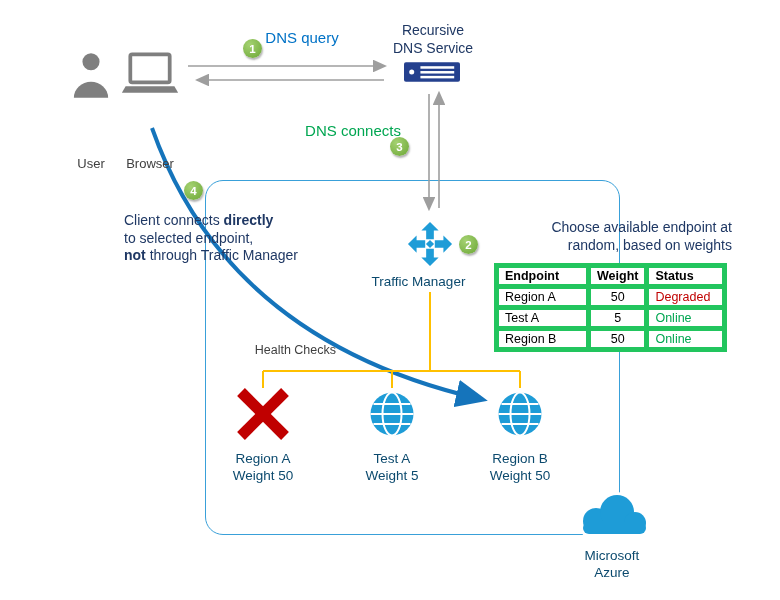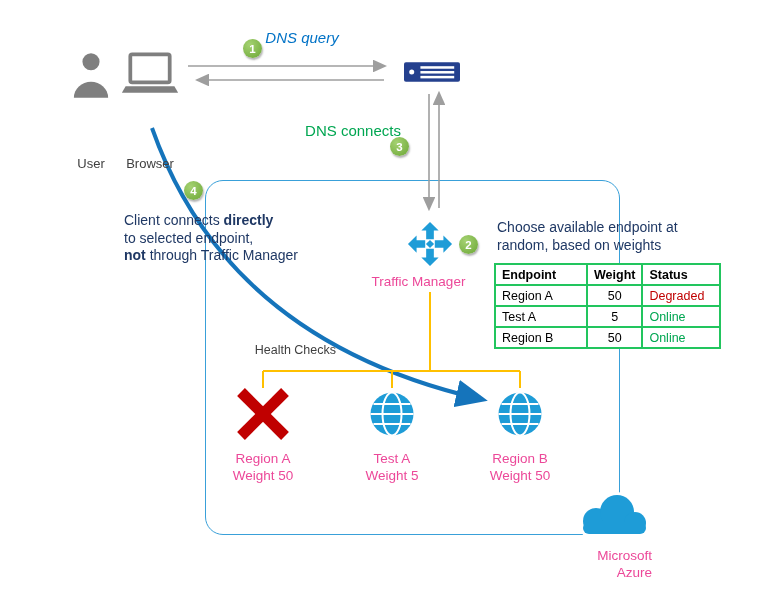--- a/index.html
+++ b/index.html
@@ -1,33 +1,33 @@
 <!DOCTYPE html>
 <html><head>
 <meta charset="utf-8">
 <style>
   * { margin:0; padding:0; box-sizing:border-box; }
   html,body { background:#fff; font-family:"Liberation Sans", sans-serif; }
   .stage { position:relative; width:780px; height:600px; background:#fff; overflow:hidden; }
   .abs { position:absolute; z-index:2; }
   .center { text-align:center; }
-  .blue-label { color:#ec4899; font-size:13.5px; line-height:17px; }
+  .blue-label { color:#0c4a6e; font-size:13.5px; line-height:17px; }
   .gray-label { color:#404040; font-size:13px;margin-top:48px; }
   .navy { color:#1f3864; font-size:14px; line-height:17.5px; }
-  .big-blue { color:#0072c6; font-size:15px; font-weight:400;font-style:italic; }
+  .big-blue { color:#0072c6; font-size:15px; font-weight:400; }
   .green-text { color:#00a651; font-size:15px; }
   .boundary { position:absolute; z-index:0; border:1.6px solid #39a0d9; border-radius:18px; background:transparent; }
   .conn { position:absolute; left:0; top:0; z-index:1; pointer-events:none; }
   .badge { position:absolute; z-index:5; width:19px; height:19px; border-radius:50%;
            background:radial-gradient(circle at 35% 30%, #a5d272, #6ba635);
            color:#fff; font-size:11.5px; font-weight:bold;
            display:flex; align-items:center; justify-content:center;
            box-shadow:1px 2px 2px rgba(0,0,0,.3); }
   table.wt { border-collapse:collapse; font-size:12.5px; color:#000; background:#fff; }
-  table.wt th, table.wt td { border:2px solid #22c55e; padding:1px 6px; height:21px; text-align:left; }
+  table.wt th, table.wt td { border:5px solid #22c55e; padding:1px 6px; height:21px; text-align:left; }
   table.wt th { font-weight:bold; }
   table.wt .col-endpoint { width:92px; }
   table.wt .col-weight { width:50px; text-align:center; }
   table.wt .col-status { width:78px;margin-top:28px; }
   .hc-label { color:#3f3f3f; font-size:12.5px;text-align:right; }
 </style>
 </head>
 <body>
 
 <div class="stage">
@@ -59,20 +59,24 @@
 
   <svg class="abs" style="left:120px; top:52px;" width="60" height="44" viewBox="0 0 64 46">
     <rect x="11" y="2" width="42" height="30" rx="2" fill="#fff" stroke="#7f7f7f" stroke-width="4"></rect>
     <path d="M6 36 h52 l4 7 h-60 z" fill="#7f7f7f"></path>
   </svg>
   <div class="abs gray-label center" style="left:117px; top:108px; width:66px;">Browser</div>
 
   <div class="abs big-blue center" style="left:247px; top:29px; width:110px;">DNS query</div>
   <div class="badge" style="left:243px; top:39px;">1</div>
 
+  <div class="abs navy center" style="left:371px; top:22px; width:124px;">
+    <div>Recursive</div>
+    <div>DNS Service</div>
+  </div>
   <svg class="abs" style="left:404px; top:62px;" width="56" height="20" viewBox="0 0 58 20">
     <rect x="0" y="0" width="58" height="20" rx="2" fill="#24408e"></rect>
     <circle cx="8" cy="10" r="2.6" fill="#fff"></circle>
     <rect x="17" y="4" width="35" height="2.6" fill="#fff"></rect>
     <rect x="17" y="9" width="35" height="2.6" fill="#fff"></rect>
     <rect x="17" y="14" width="35" height="2.6" fill="#fff"></rect>
   </svg>
 
   <div class="abs green-text center" style="left:297px; top:122px; width:112px;">DNS connects</div>
   <div class="badge" style="left:390px; top:137px;">3</div>
@@ -89,21 +93,21 @@
       <path d="M24 1 L33 10 L28 10 L28 19 L20 19 L20 10 L15 10 Z"></path>
       <path d="M47 24 L38 33 L38 28 L29 28 L29 20 L38 20 L38 15 Z"></path>
       <path d="M24 47 L15 38 L20 38 L20 29 L28 29 L28 38 L33 38 Z"></path>
       <path d="M1 24 L10 15 L10 20 L19 20 L19 28 L10 28 L10 33 Z"></path>
       <rect x="21" y="21" width="6" height="6" transform="rotate(45 24 24)"></rect>
     </g>
   </svg>
   <div class="badge" style="left:459px; top:235px;">2</div>
   <div class="abs blue-label center" style="left:366px; top:273px; width:105px;">Traffic Manager</div>
 
-  <div class="abs navy" style="left:497px; top:219px; width:235px;">
+  <div class="abs navy" style="left:497px; top:219px; width:235px;text-align:right;">
     <div>Choose available endpoint at</div>
     <div>random, based on weights</div>
   </div>
   <table class="wt abs" style="left:494px; top:263px;">
     <thead>
       <tr>
         <th class="col-endpoint">Endpoint</th>
         <th class="col-weight">Weight</th>
         <th class="col-status">Status</th>
       </tr>
@@ -179,18 +183,18 @@
       <circle cx="68" cy="37" r="14"></circle>
       <rect x="13" y="32" width="69" height="19" rx="9"></rect>
     </g>
     <g fill="#1e9cd7">
       <circle cx="29" cy="35" r="13"></circle>
       <circle cx="50" cy="26" r="17"></circle>
       <circle cx="68" cy="37" r="11"></circle>
       <rect x="16" y="36" width="63" height="12" rx="6"></rect>
     </g>
   </svg>
-  <div class="abs blue-label center" style="left:572px; top:547px; width:80px;text-align:right;">
+  <div class="abs blue-label center" style="left:572px; top:547px; width:80px;">
     <div>Microsoft</div>
     <div>Azure</div>
   </div>
 
 </div>
 
 </body></html>

